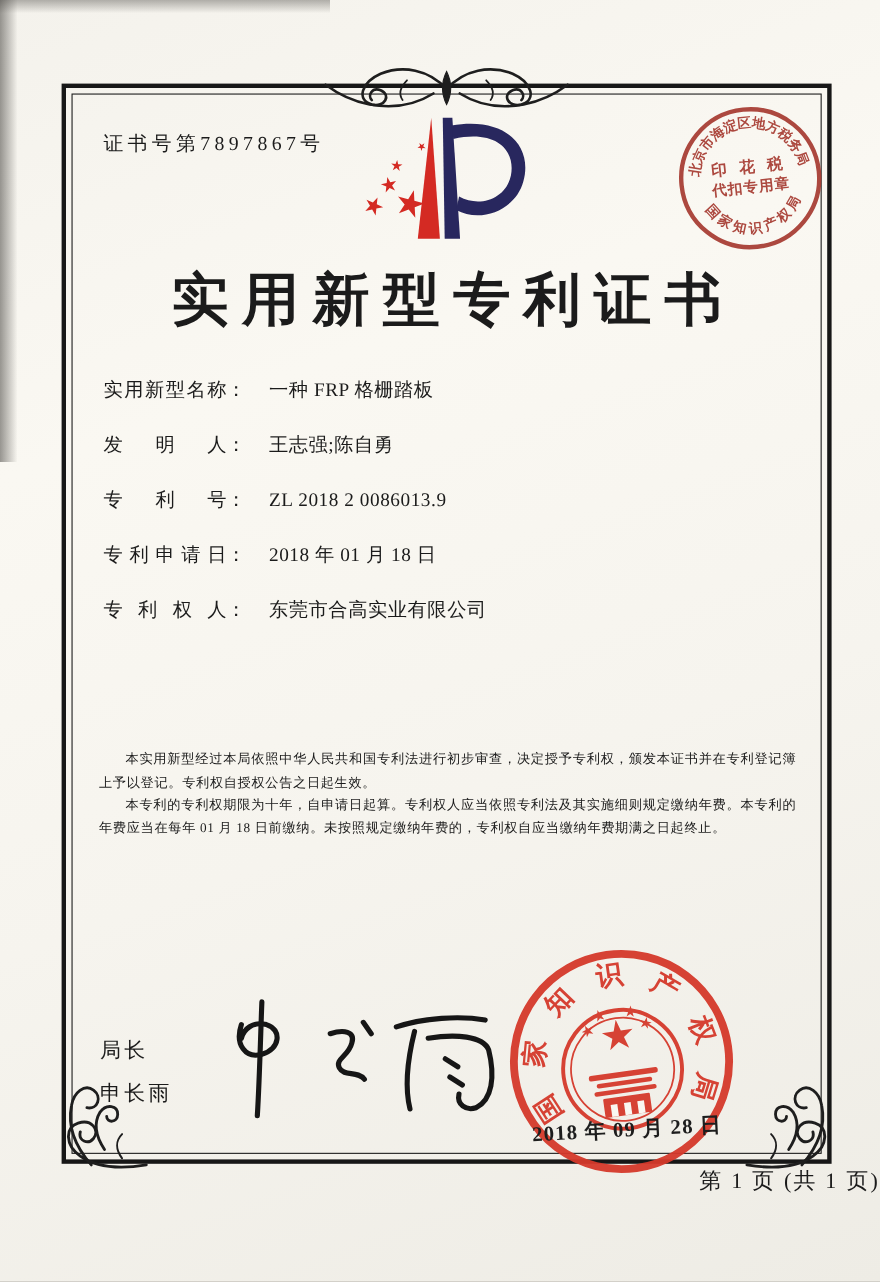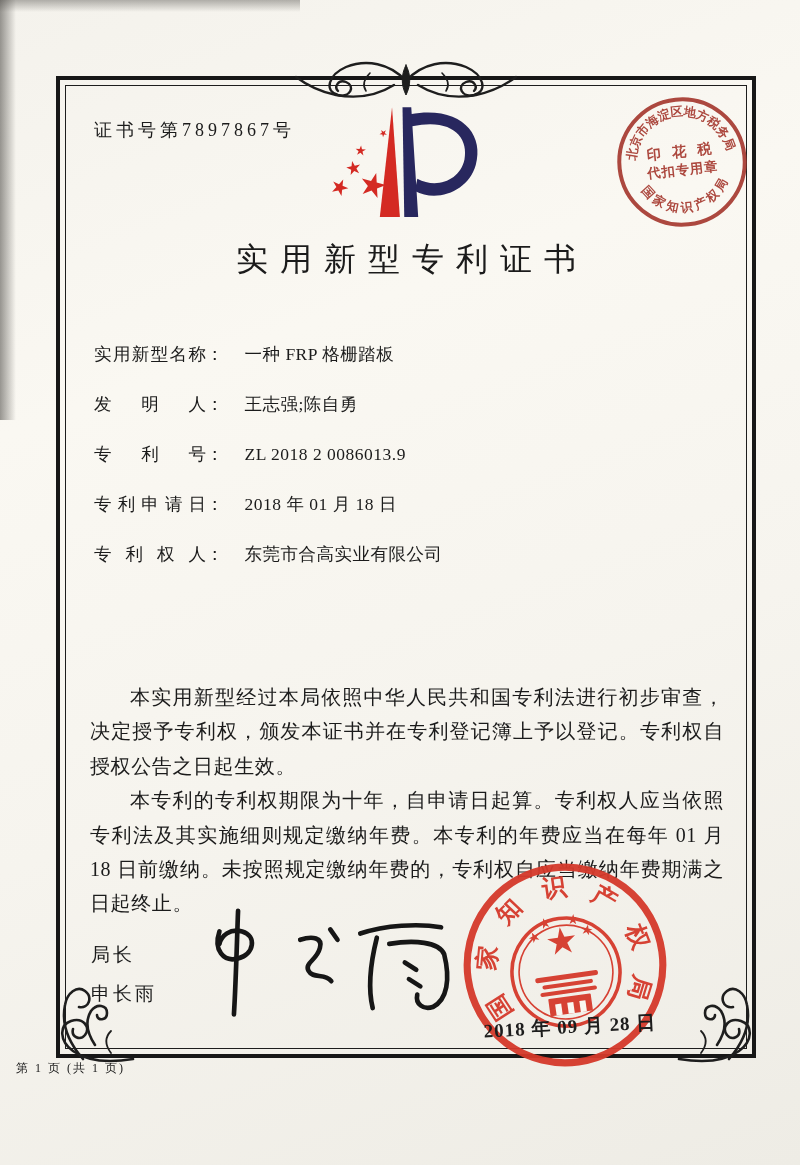--- a/index.html
+++ b/index.html
@@ -21,49 +21,49 @@
     position:absolute;left:56px;top:76px;width:692px;height:974px;
     border:4px solid #171717;
   }
   .frame-inner{
     position:absolute;inset:5px;border:1.6px solid #1d1d1d;
   }
   .cert-no{position:absolute;left:34px;top:38px;font-size:18px;letter-spacing:4px;}
   .logo{position:absolute;left:50%;margin-left:-96px;top:16px;}
   .title{
     position:absolute;left:0;right:0;top:158px;text-align:center;
-    font-size:32px;font-weight:400;letter-spacing:12px;text-indent:12px;
+    font-size:52px;font-weight:700;letter-spacing:12px;text-indent:12px;
   }
   .fields{position:absolute;left:34px;top:262px;width:646px;font-size:17.5px;}
   .field-row{position:relative;height:50px;}
   .lbl{
     display:inline-block;width:112px;vertical-align:top;
     text-align:justify;text-align-last:justify;
   }
   .colon{display:inline-block;}
   .val{margin-left:21px;letter-spacing:.5px;}
   .grant-no{position:absolute;left:388px;top:0;white-space:nowrap;}
   .body-text{
     position:absolute;left:30px;right:28px;top:600px;
-    font-size:20px;line-height:1.72;letter-spacing:.6px;text-align:justify;
+    font-size:12px;line-height:1.72;letter-spacing:.6px;text-align:justify;
   }
   .body-text p{margin:0;text-indent:2em;}
   .officer{position:absolute;left:31px;top:862px;font-family:"Liberation Sans","DejaVu Sans",sans-serif;
     font-size:19px;letter-spacing:3px;}
   .officer div{margin-bottom:13px;}
   .signature{position:absolute;left:118px;top:824px;}
   .seal-wrap{position:absolute;left:398px;top:778px;width:214px;height:214px;
     transform:rotate(-8deg);opacity:.95;}
   .seal-date{
     position:absolute;left:398px;top:934px;width:224px;text-align:center;
     font-size:19px;font-weight:700;letter-spacing:1px;color:#1d1d1d;
     transform:rotate(-3deg);white-space:nowrap;
   }
   .tax-stamp{position:absolute;left:546px;top:6px;transform:rotate(-6deg);opacity:.92;}
-  .footer{position:absolute;left:0;right:0;top:1060px;text-align:left;font-size:12px;letter-spacing:2px;margin-left:16px;}
+  .footer{position:absolute;left:0;right:0;top:1060px;text-align:right;font-size:20px;letter-spacing:2px;}
   .orn-top{position:absolute;left:50%;margin-left:-132px;top:-29px;}
   .orn-bl{position:absolute;left:-9px;bottom:-11px;}
   .orn-br{position:absolute;right:-9px;bottom:-11px;transform:scaleX(-1);}
   svg text{font-family:"Liberation Serif","DejaVu Serif",serif;}
 </style>
 </head>
 <body>
 
 <div class="paper"></div>
 <div class="edge-left"></div>

